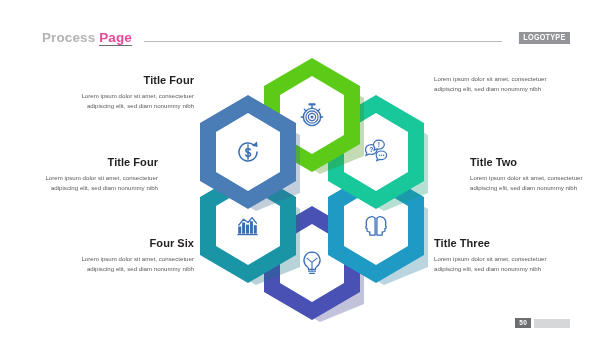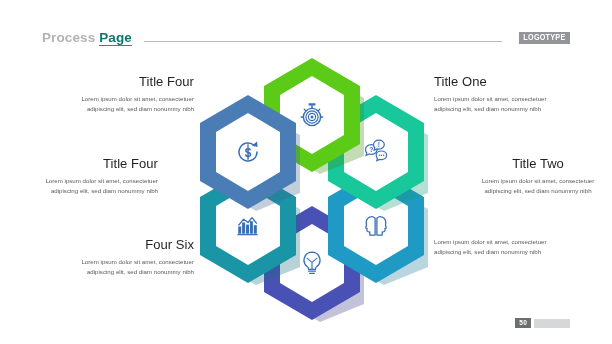--- a/index.html
+++ b/index.html
@@ -16,21 +16,21 @@
     position:absolute; left:0; top:27px; width:612px; height:22px;
     display:flex; align-items:center;
   }
   #title-block {
     margin-left:42px; display:flex; align-items:baseline; white-space:nowrap;
   }
   .t-light {
     font-size:13.5px; font-weight:bold; color:#b3b3b3; letter-spacing:0.1px;
   }
   .t-dark {
-    font-size:13.5px; font-weight:bold; color:#0f766e; letter-spacing:0.1px;
+    font-size:13.5px; font-weight:bold; color:#ec4899; letter-spacing:0.1px;
     margin-left:4px; border-bottom:1.6px solid #6d6e70; padding-bottom:0px;
   }
   #header-rule {
     flex:1; height:1px; background:#b9bcbe; margin:0 10px 0 12px;
     position:relative; top:3px;
   }
   #logotype {
     margin-right:42px; background:#939598; color:#ffffff;
     font-size:8.2px; font-weight:bold; letter-spacing:0.3px;
     padding:2.5px 5px 2px 5px; line-height:1;
@@ -70,34 +70,34 @@
   #cell-six   { z-index:6; }
   #cell-one   { z-index:5; }
   #cell-two   { z-index:4; }
   #cell-five  { z-index:3; }
   #cell-three { z-index:2; }
   #cell-four  { z-index:1; }
 
   
   .txt { position:absolute; width:136px; }
   .txt .ttl {
-    font-size:13px; font-weight:normal; color:#231f20;
+    font-size:11px; font-weight:bold; color:#231f20;
     margin-bottom:5px; letter-spacing:0.05px;
   }
   .txt .body {
     font-size:6.1px; color:#58595b; line-height:1.62; letter-spacing:0.02px;
   }
   .txt.right-al { text-align:right; }
   .txt.left-al  { text-align:left;  }
 
   #txt-four  { left:58px;  top:74px;  }
   #txt-five  { left:22px;  top:156px; }
   #txt-six   { left:58px;  top:237px; }
   #txt-one   { left:434px; top:74px;  }
-  #txt-two   { left:470px; top:156px;text-align:center; }
+  #txt-two   { left:470px; top:156px; }
   #txt-three { left:434px; top:237px; }
 
   
   #footer { position:absolute; right:42px; bottom:16px; display:flex; align-items:center; }
   #page-num {
     background:#6d6e70; color:#ffffff; font-size:6.5px; font-weight:bold;
     padding:2px 4px 1.5px 4px; line-height:1; letter-spacing:0.2px;
   }
   #footer-bar { width:36px; height:9px; background:#d6d7d8; margin-left:3px; }
 </style>
@@ -254,29 +254,29 @@
   <div class="ttl">Title Four</div>
   <div class="body">Lorem ipsum dolor sit amet, consectetuer adipiscing elit, sed diam nonummy nibh</div>
 </div>
 
 <div class="txt right-al" id="txt-six">
   <div class="ttl">Four Six</div>
   <div class="body">Lorem ipsum dolor sit amet, consectetuer adipiscing elit, sed diam nonummy nibh</div>
 </div>
 
 <div class="txt left-al" id="txt-one">
-  <div class="ttl">Title One</div>
   <div class="body">Lorem ipsum dolor sit amet, consectetuer adipiscing elit, sed diam nonummy nibh</div>
 </div>
 
 <div class="txt left-al" id="txt-two">
   <div class="ttl">Title Two</div>
   <div class="body">Lorem ipsum dolor sit amet, consectetuer adipiscing elit, sed diam nonummy nibh</div>
 </div>
 
 <div class="txt left-al" id="txt-three">
+  <div class="ttl">Title Three</div>
   <div class="body">Lorem ipsum dolor sit amet, consectetuer adipiscing elit, sed diam nonummy nibh</div>
 </div>
 
 <div id="footer">
   <div id="page-num">50</div>
   <div id="footer-bar"></div>
 </div>
 
 </body></html>

